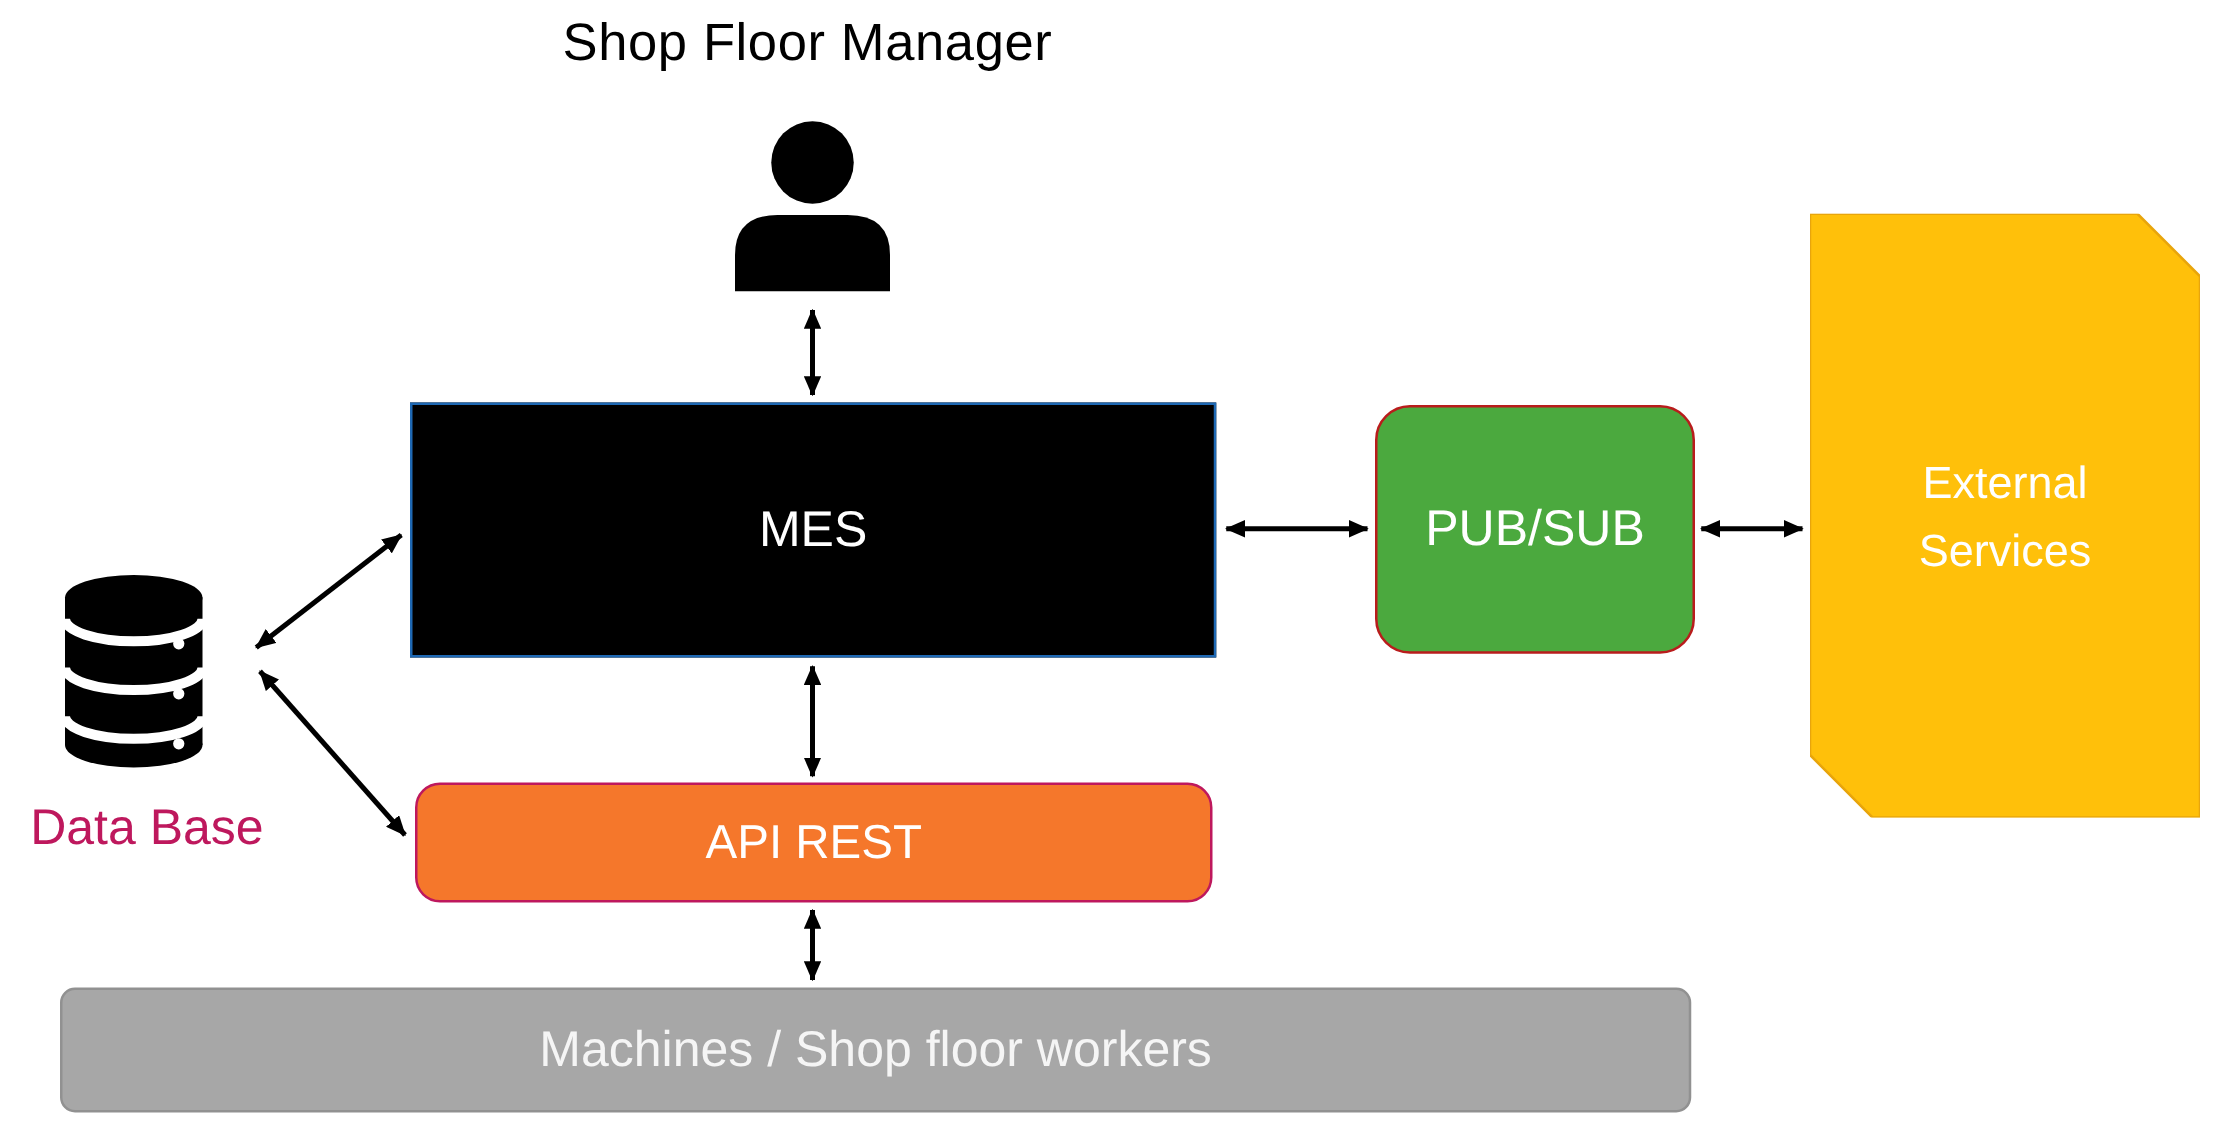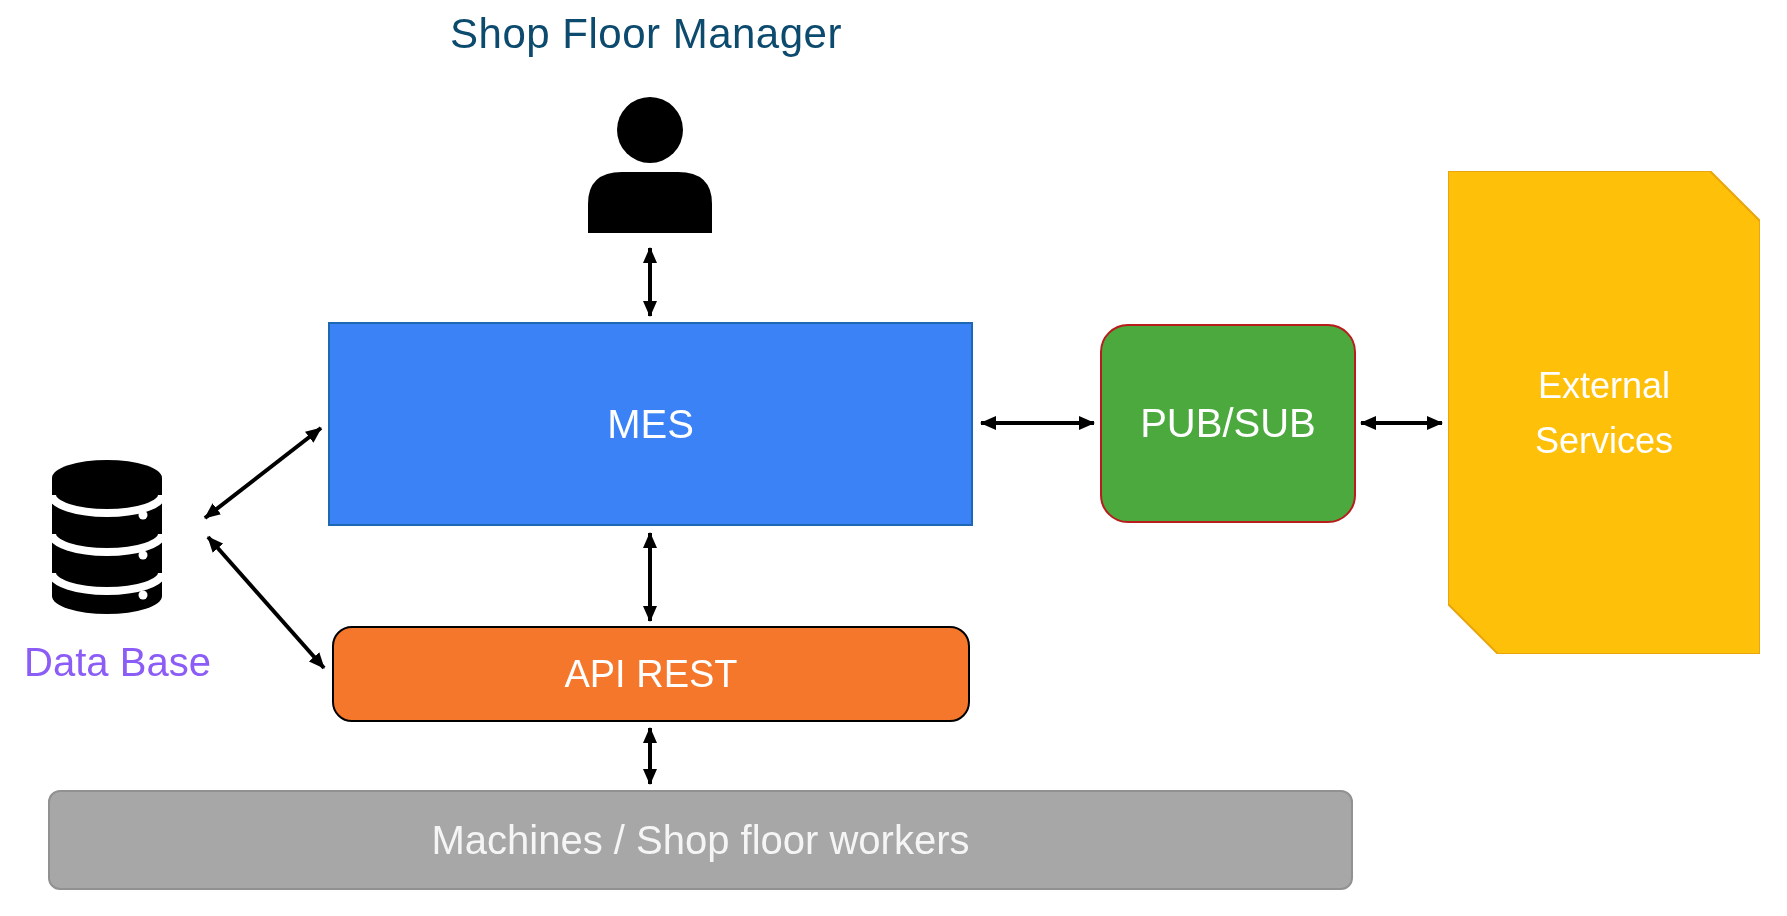--- a/index.html
+++ b/index.html
@@ -8,50 +8,50 @@
     width:1787px;height:916px;
     background:#ffffff;
     font-family:"Liberation Sans", sans-serif;
     overflow:hidden;
   }
   .overlay{position:absolute;left:0;top:0;width:1787px;height:916px;pointer-events:none;}
   .label{position:absolute;color:#ffffff;display:flex;align-items:center;justify-content:center;text-align:center;}
 
   .title{
     position:absolute;left:646px;top:10px;transform:translateX(-50%);
-    font-size:42px;color:#0c4a6e;white-space:nowrap;letter-spacing:0.5px;
+    font-size:42px;color:#000000;white-space:nowrap;letter-spacing:0.5px;
   }
   .mes-box{
     position:absolute;left:328px;top:322px;width:645px;height:204px;
-    background:#3b82f6;border:2px solid #1E68B3;box-sizing:border-box;
+    background:#000000;border:2px solid #1E68B3;box-sizing:border-box;
     font-size:40px;
   }
   .api-box{
     position:absolute;left:332px;top:626px;width:638px;height:96px;
-    background:#F5772B;border:2px solid #000000;box-sizing:border-box;
+    background:#F5772B;border:2px solid #be185d;box-sizing:border-box;
     border-radius:20px;font-size:38px;
   }
   .pubsub-box{
     position:absolute;left:1100px;top:324px;width:256px;height:199px;
     background:#4BA93E;border:2px solid #b91c1c;box-sizing:border-box;
     border-radius:28px;font-size:40px;
   }
   .machines-bar{
     position:absolute;left:48px;top:790px;width:1305px;height:100px;
     background:#A7A7A7;border:2px solid #919191;box-sizing:border-box;
     border-radius:12px;font-size:40px;color:#F5F5F5;text-align:right;
   }
   .external-shape{position:absolute;left:1448px;top:171px;width:312px;height:483px;}
   .external-label{
     position:absolute;left:1448px;top:171px;width:312px;height:483px;
     font-size:36px;line-height:55px;white-space:pre-line;border-radius:13px;
   }
   .db-label{
     position:absolute;left:0px;top:640px;width:235px;
-    font-size:40px;color:#8b5cf6;text-align:center;
+    font-size:40px;color:#be185d;text-align:center;
   }
   .person-svg{position:absolute;left:580px;top:90px;}
   .db-svg{position:absolute;left:50px;top:458px;}
 </style>
 </head>
 <body>
 
 <div class="canvas">
 
   <svg class="overlay" viewBox="0 0 1787 916">

